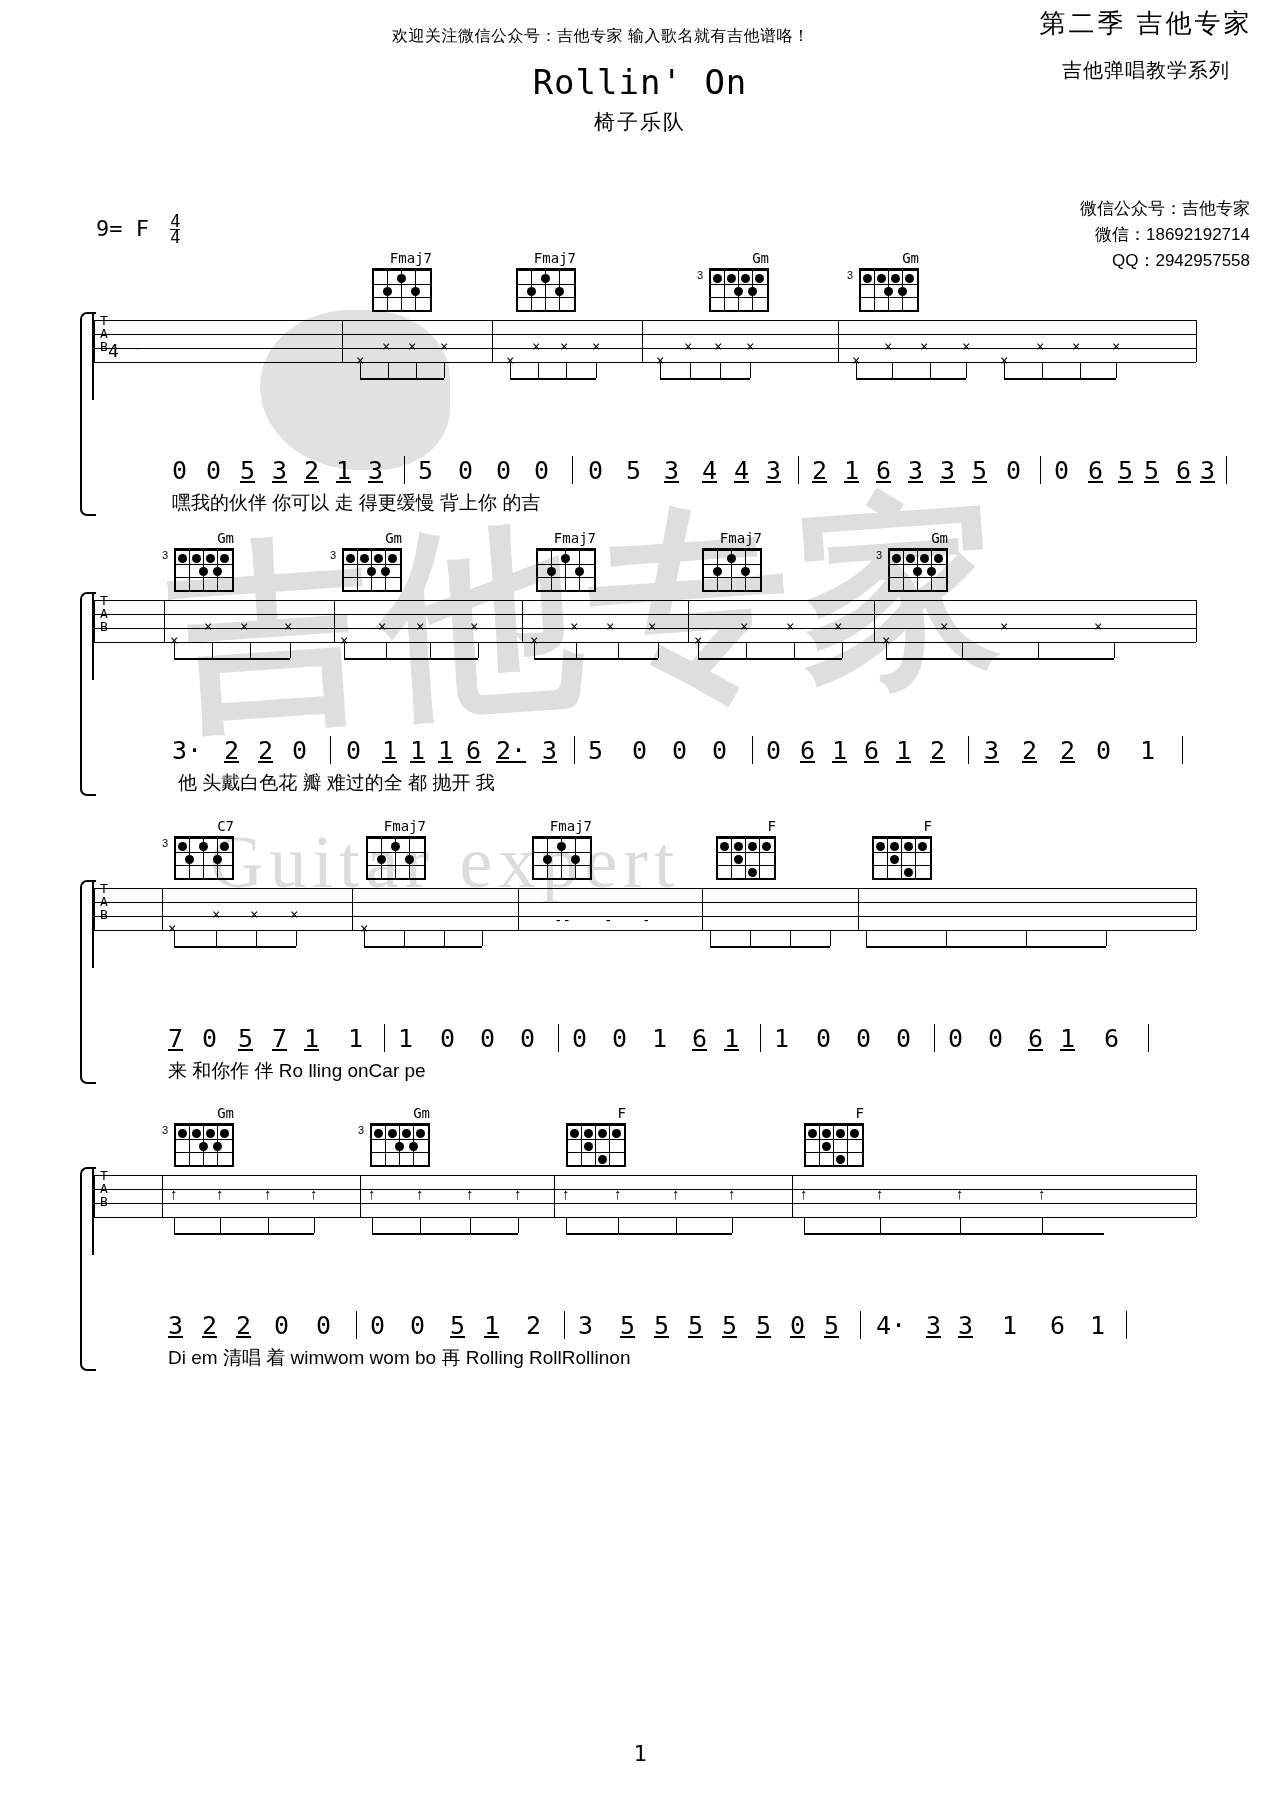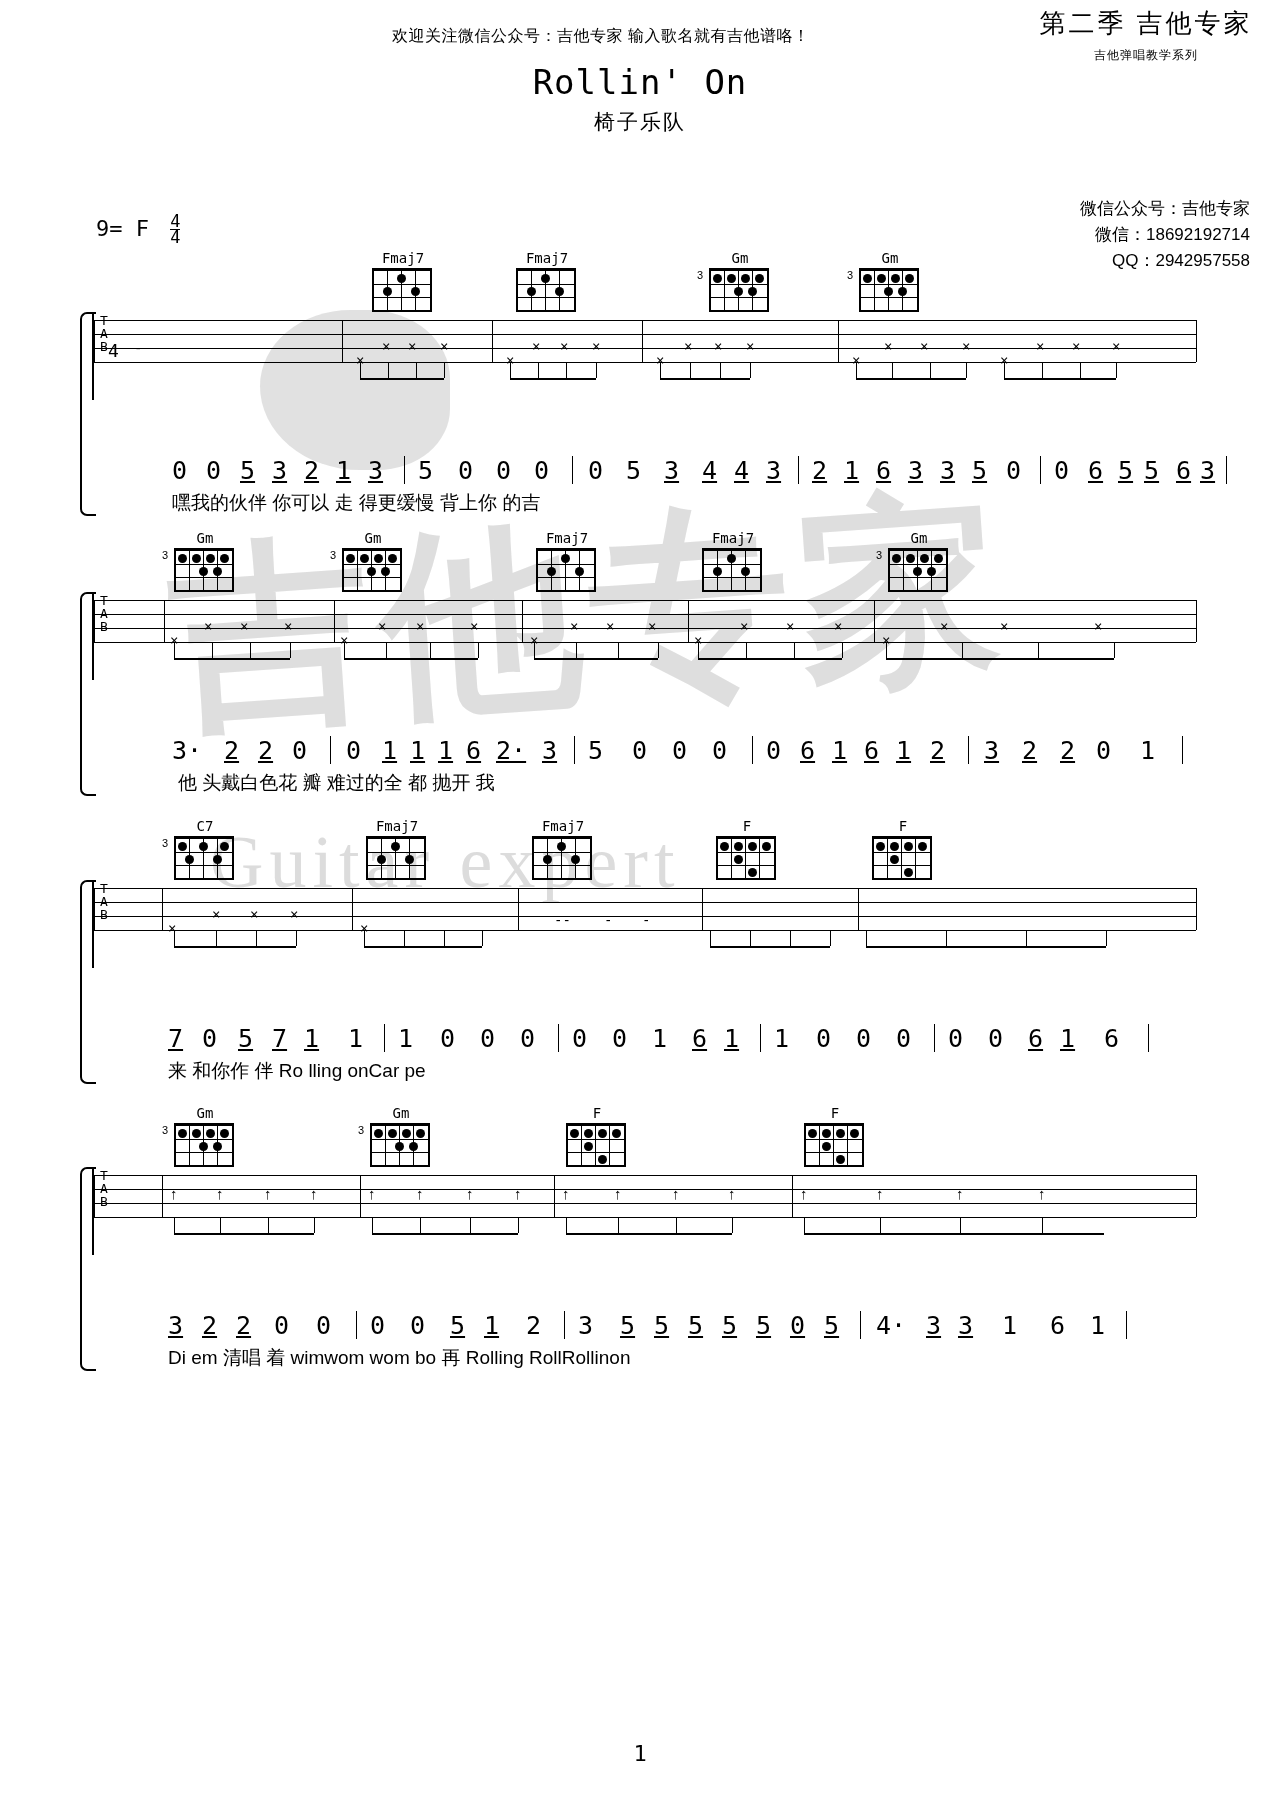--- a/index.html
+++ b/index.html
@@ -20,42 +20,42 @@
   .qr .f3{left:4px;bottom:4px;}
   .qr .logo{position:absolute;left:50%;top:50%;transform:translate(-50%,-50%);
      width:38px;height:38px;background:#fff;border:1px solid #888;display:flex;align-items:center;justify-content:center;
      font-size:7px;line-height:8px;text-align:center;color:#c00;}
   .qr-cap{position:absolute;top:146px;font-size:15px;letter-spacing:2px;text-align:center;width:140px;}
   .qr-cap.a{left:8px;}
   .qr-cap.b{left:158px;}
 
   .top-note{position:absolute;left:392px;top:26px;font-size:16px;letter-spacing:0.5px;}
   .season{position:absolute;right:14px;top:6px;text-align:center;width:240px;font-size:26px;letter-spacing:3px;}
-  .season .sub{font-size:12px;letter-spacing:1px;margin-top:6px;}
+  .season .sub{font-size:20px;letter-spacing:1px;margin-top:16px;}
 
   .title{position:absolute;left:0;right:0;top:62px;text-align:center;font-family:"DejaVu Sans Mono",monospace;font-size:34px;letter-spacing:1px;}
   .artist{position:absolute;left:0;right:0;top:108px;text-align:center;font-size:21px;letter-spacing:2px;}
   .episode{position:absolute;left:0;right:0;top:140px;text-align:center;font-size:21px;letter-spacing:2px;}
 
   .contact{position:absolute;right:30px;top:196px;text-align:right;font-size:17px;line-height:26px;}
 
   .keysig{position:absolute;left:96px;top:214px;font-size:22px;font-family:"DejaVu Sans Mono",monospace;}
   .keysig .frac{display:inline-block;vertical-align:middle;text-align:center;font-size:17px;line-height:15px;margin-left:8px;}
   .keysig .frac span{display:block;}
 
   
   .wm{position:absolute;left:150px;top:300px;width:900px;height:600px;color:#d9d9d9;pointer-events:none;}
   .wm .cn{position:absolute;left:20px;top:180px;font-size:200px;font-family:"DejaVu Serif",serif;font-weight:bold;letter-spacing:10px;opacity:.85;transform:rotate(-4deg);}
   .wm .en{position:absolute;left:60px;top:520px;font-size:74px;font-family:"Liberation Serif",serif;letter-spacing:6px;opacity:.9;}
   .wm .blob{position:absolute;left:110px;top:10px;width:190px;height:160px;background:#dadada;border-radius:50% 45% 40% 55%;opacity:.8;}
 
   
   .system{position:absolute;left:92px;width:1104px;}
   .chords{position:relative;height:62px;}
-  .chordbox{position:absolute;text-align:center;padding-left:12px;}
+  .chordbox{position:absolute;text-align:right;padding-left:12px;}
   .chordbox .nm{font-family:"DejaVu Sans Mono",monospace;font-size:14px;margin-bottom:2px;margin-left:2px;}
   .grid{position:relative;width:58px;height:40px;border:1px solid #000;border-top:3px solid #000;}
   .grid i{position:absolute;background:#000;}
   .grid .v{top:0;bottom:0;width:1px;}
   .grid .h{left:0;right:0;height:1px;}
   .grid .dot{position:absolute;width:9px;height:9px;border-radius:50%;background:#000;}
   .grid .fr{position:absolute;left:-13px;top:-2px;font-size:11px;}
 
   .staff{position:relative;height:88px;border-left:2px solid #000;}
   .staff .ln{position:absolute;left:0;right:0;height:1px;background:#000;}

